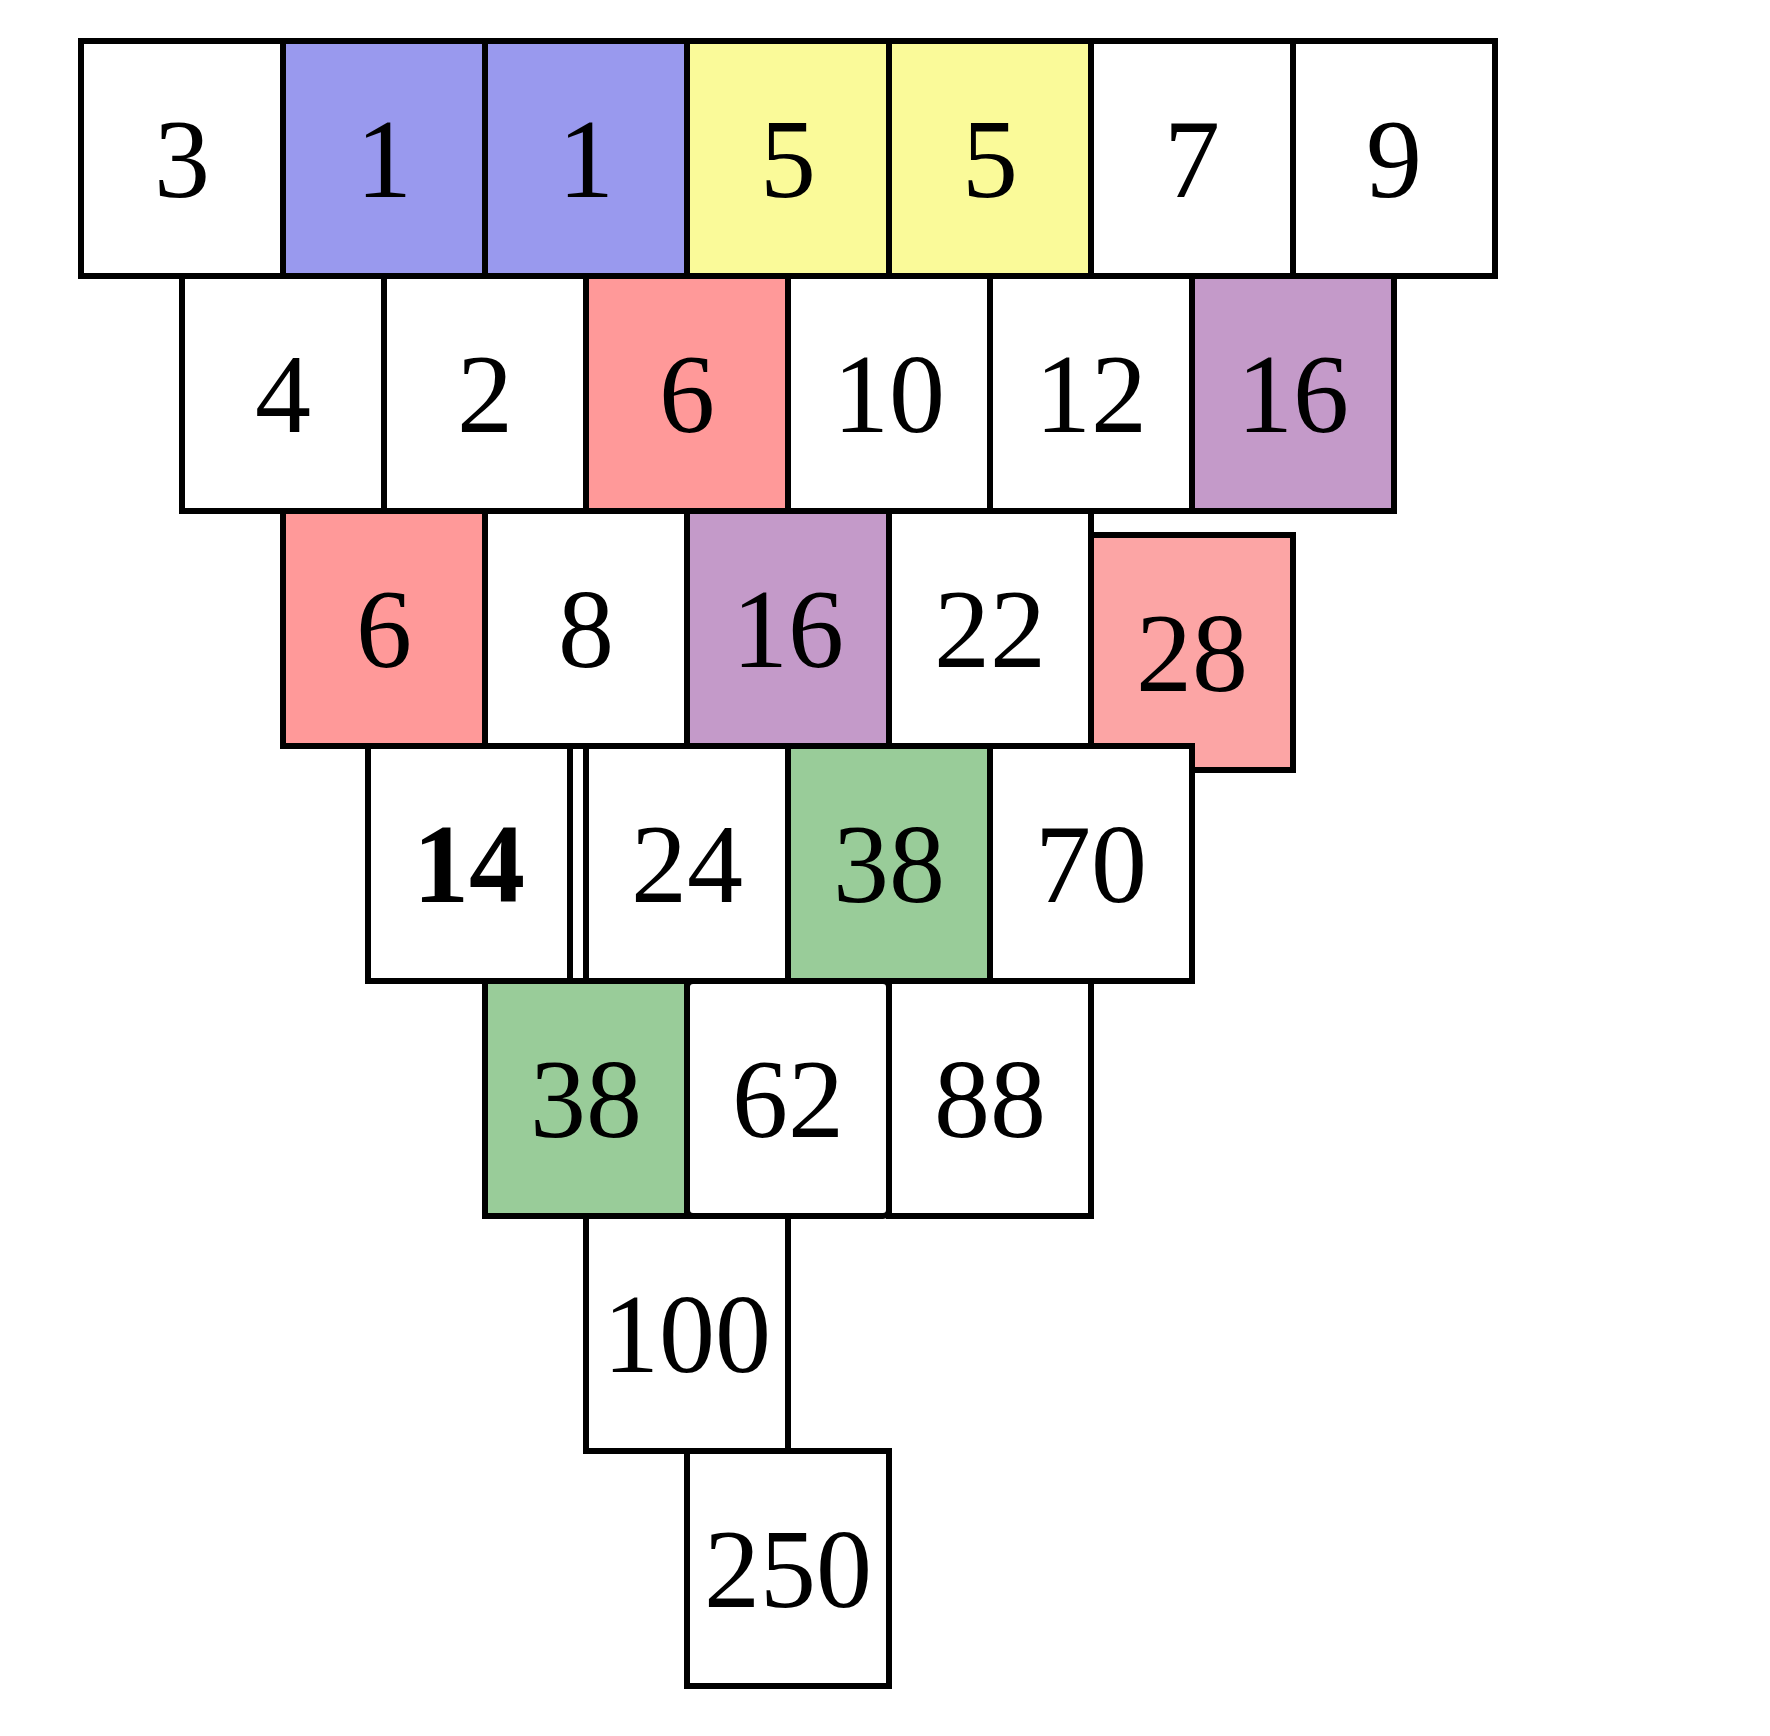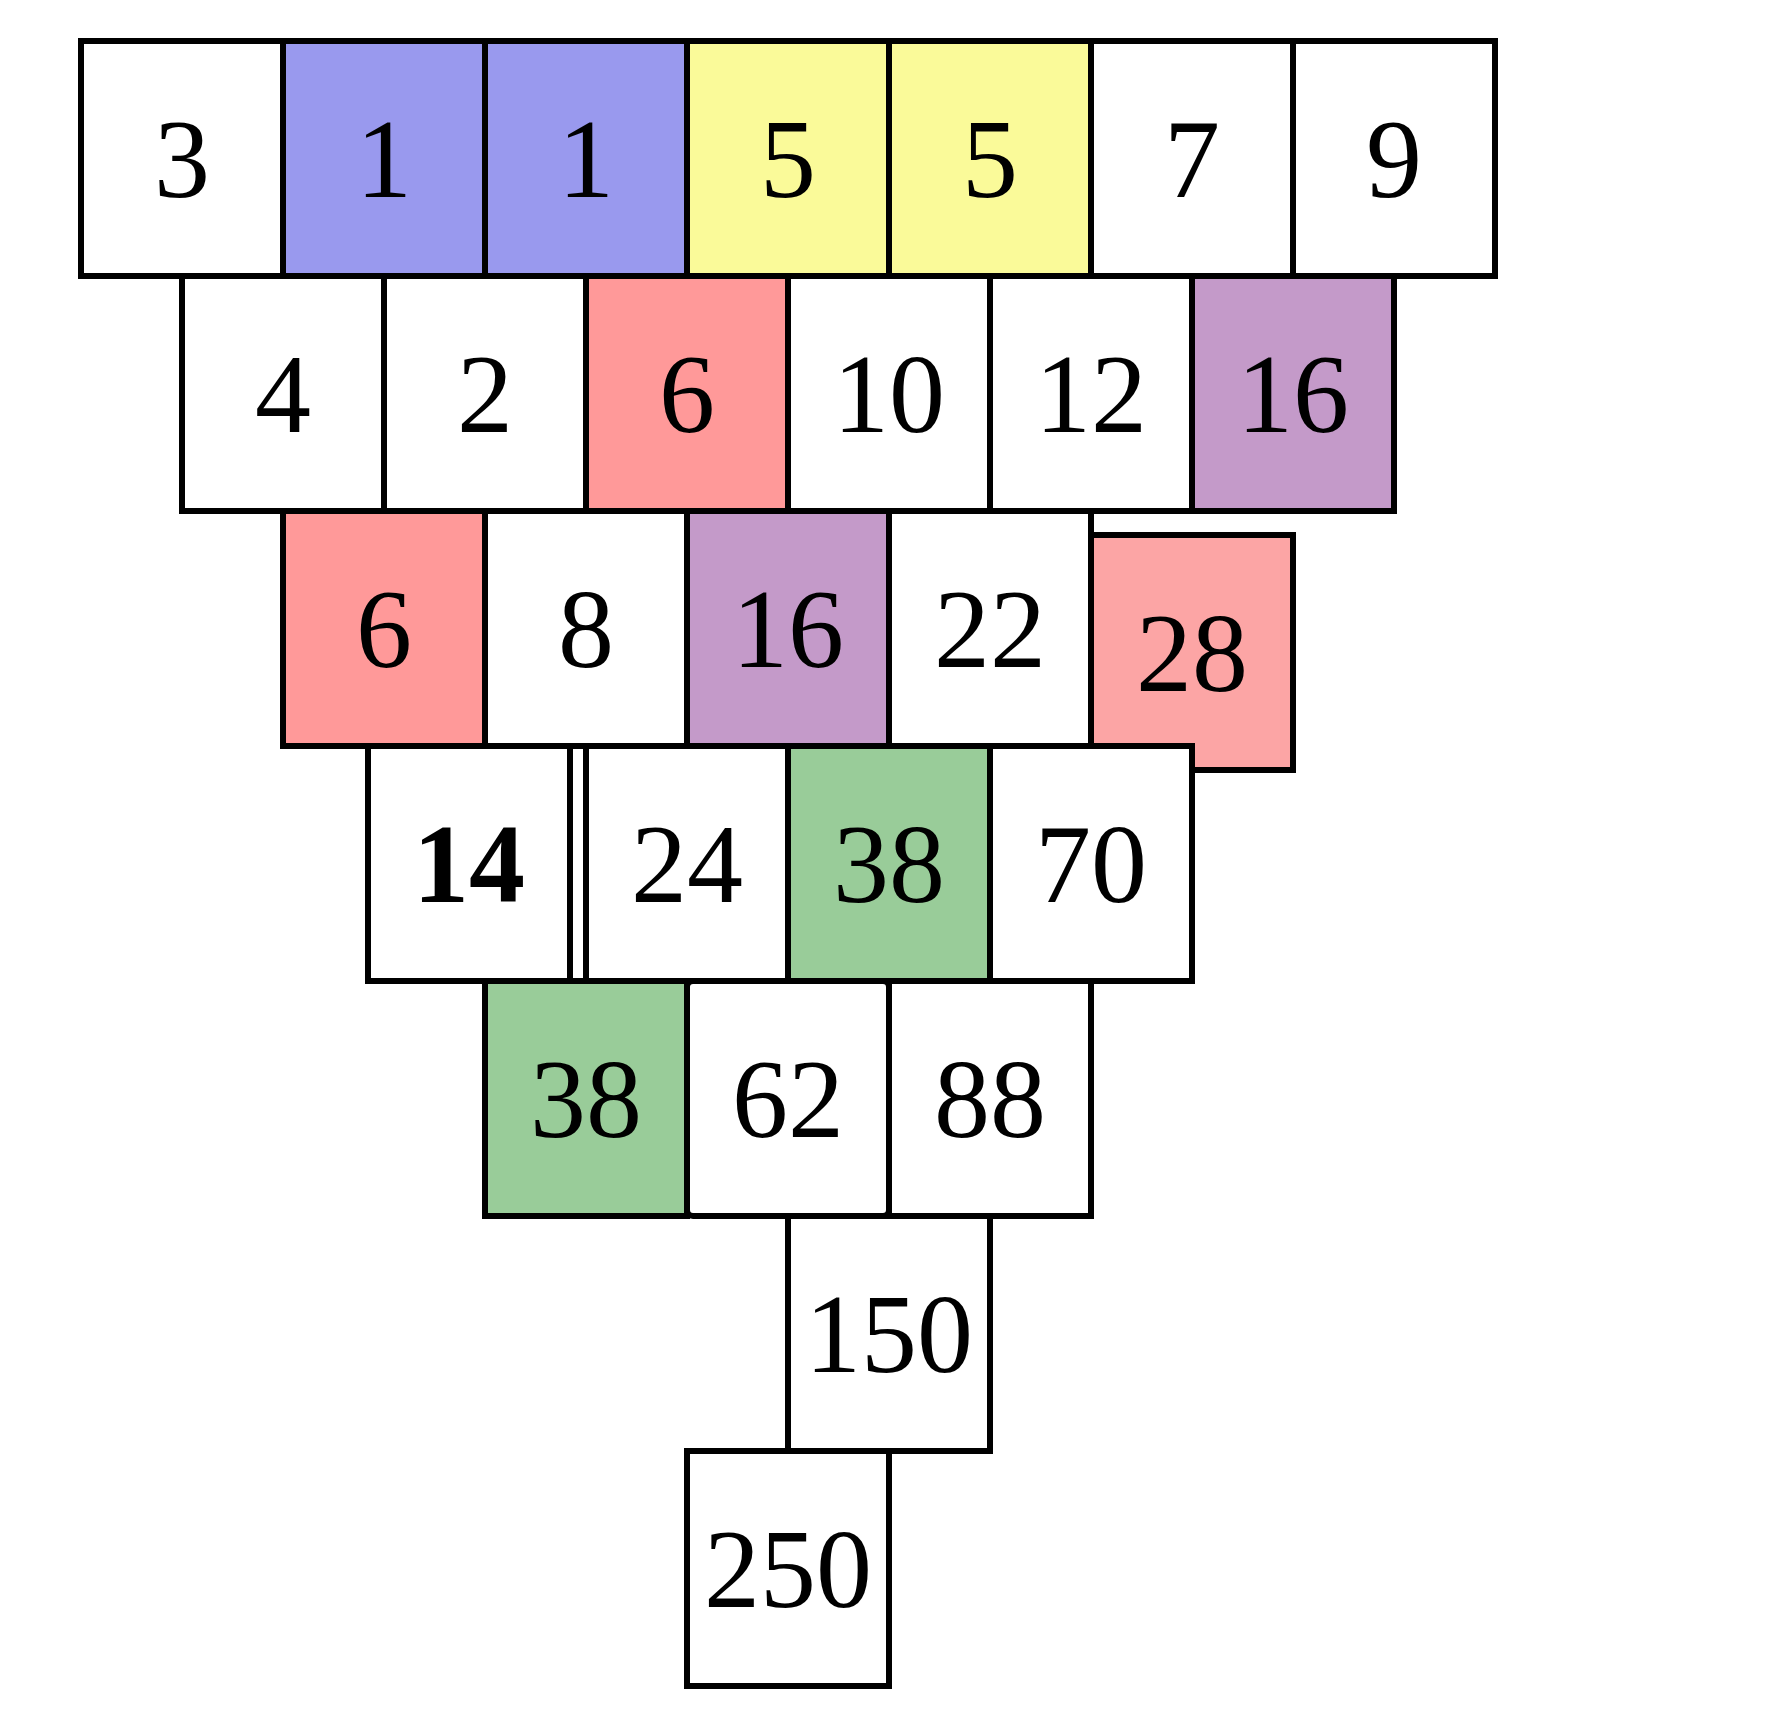--- a/index.html
+++ b/index.html
@@ -59,15 +59,15 @@
     <div class="cell" style="left: 684px; top: 508px; background-color: rgb(196, 154, 201);">16</div>
     <div class="cell" style="left: 886px; top: 508px; background-color: rgb(255, 255, 255);">22</div>
     <div class="cell" style="left: 1088px; top: 532px; background-color: #fca5a5; text-align: right;">28</div>
     <div class="cell" style="left: 365px; top: 743px; background-color: rgb(255, 255, 255); font-weight: bold;">14</div>
     <div class="cell" style="left: 583px; top: 743px; background-color: rgb(255, 255, 255);">24</div>
     <div class="cell" style="left: 785px; top: 743px; background-color: rgb(153, 204, 153);">38</div>
     <div class="cell" style="left: 987px; top: 743px; background-color: rgb(255, 255, 255);">70</div>
     <div class="cell" style="left: 482px; top: 978px; background-color: rgb(153, 204, 153);">38</div>
     <div class="cell" style="left: 684px; top: 978px; background-color: rgb(255, 255, 255); border-radius: 9px;">62</div>
     <div class="cell" style="left: 886px; top: 978px; background-color: rgb(255, 255, 255);">88</div>
-    <div class="cell" style="left: 785px; top: 1213px; background-color: rgb(255, 255, 255);">150</div>
+    <div class="cell" style="left: 583px; top: 1213px; background-color: rgb(255, 255, 255);">100</div>
     <div class="cell" style="left: 684px; top: 1448px; background-color: rgb(255, 255, 255);">250</div>
   </div>
 
 </body></html>

